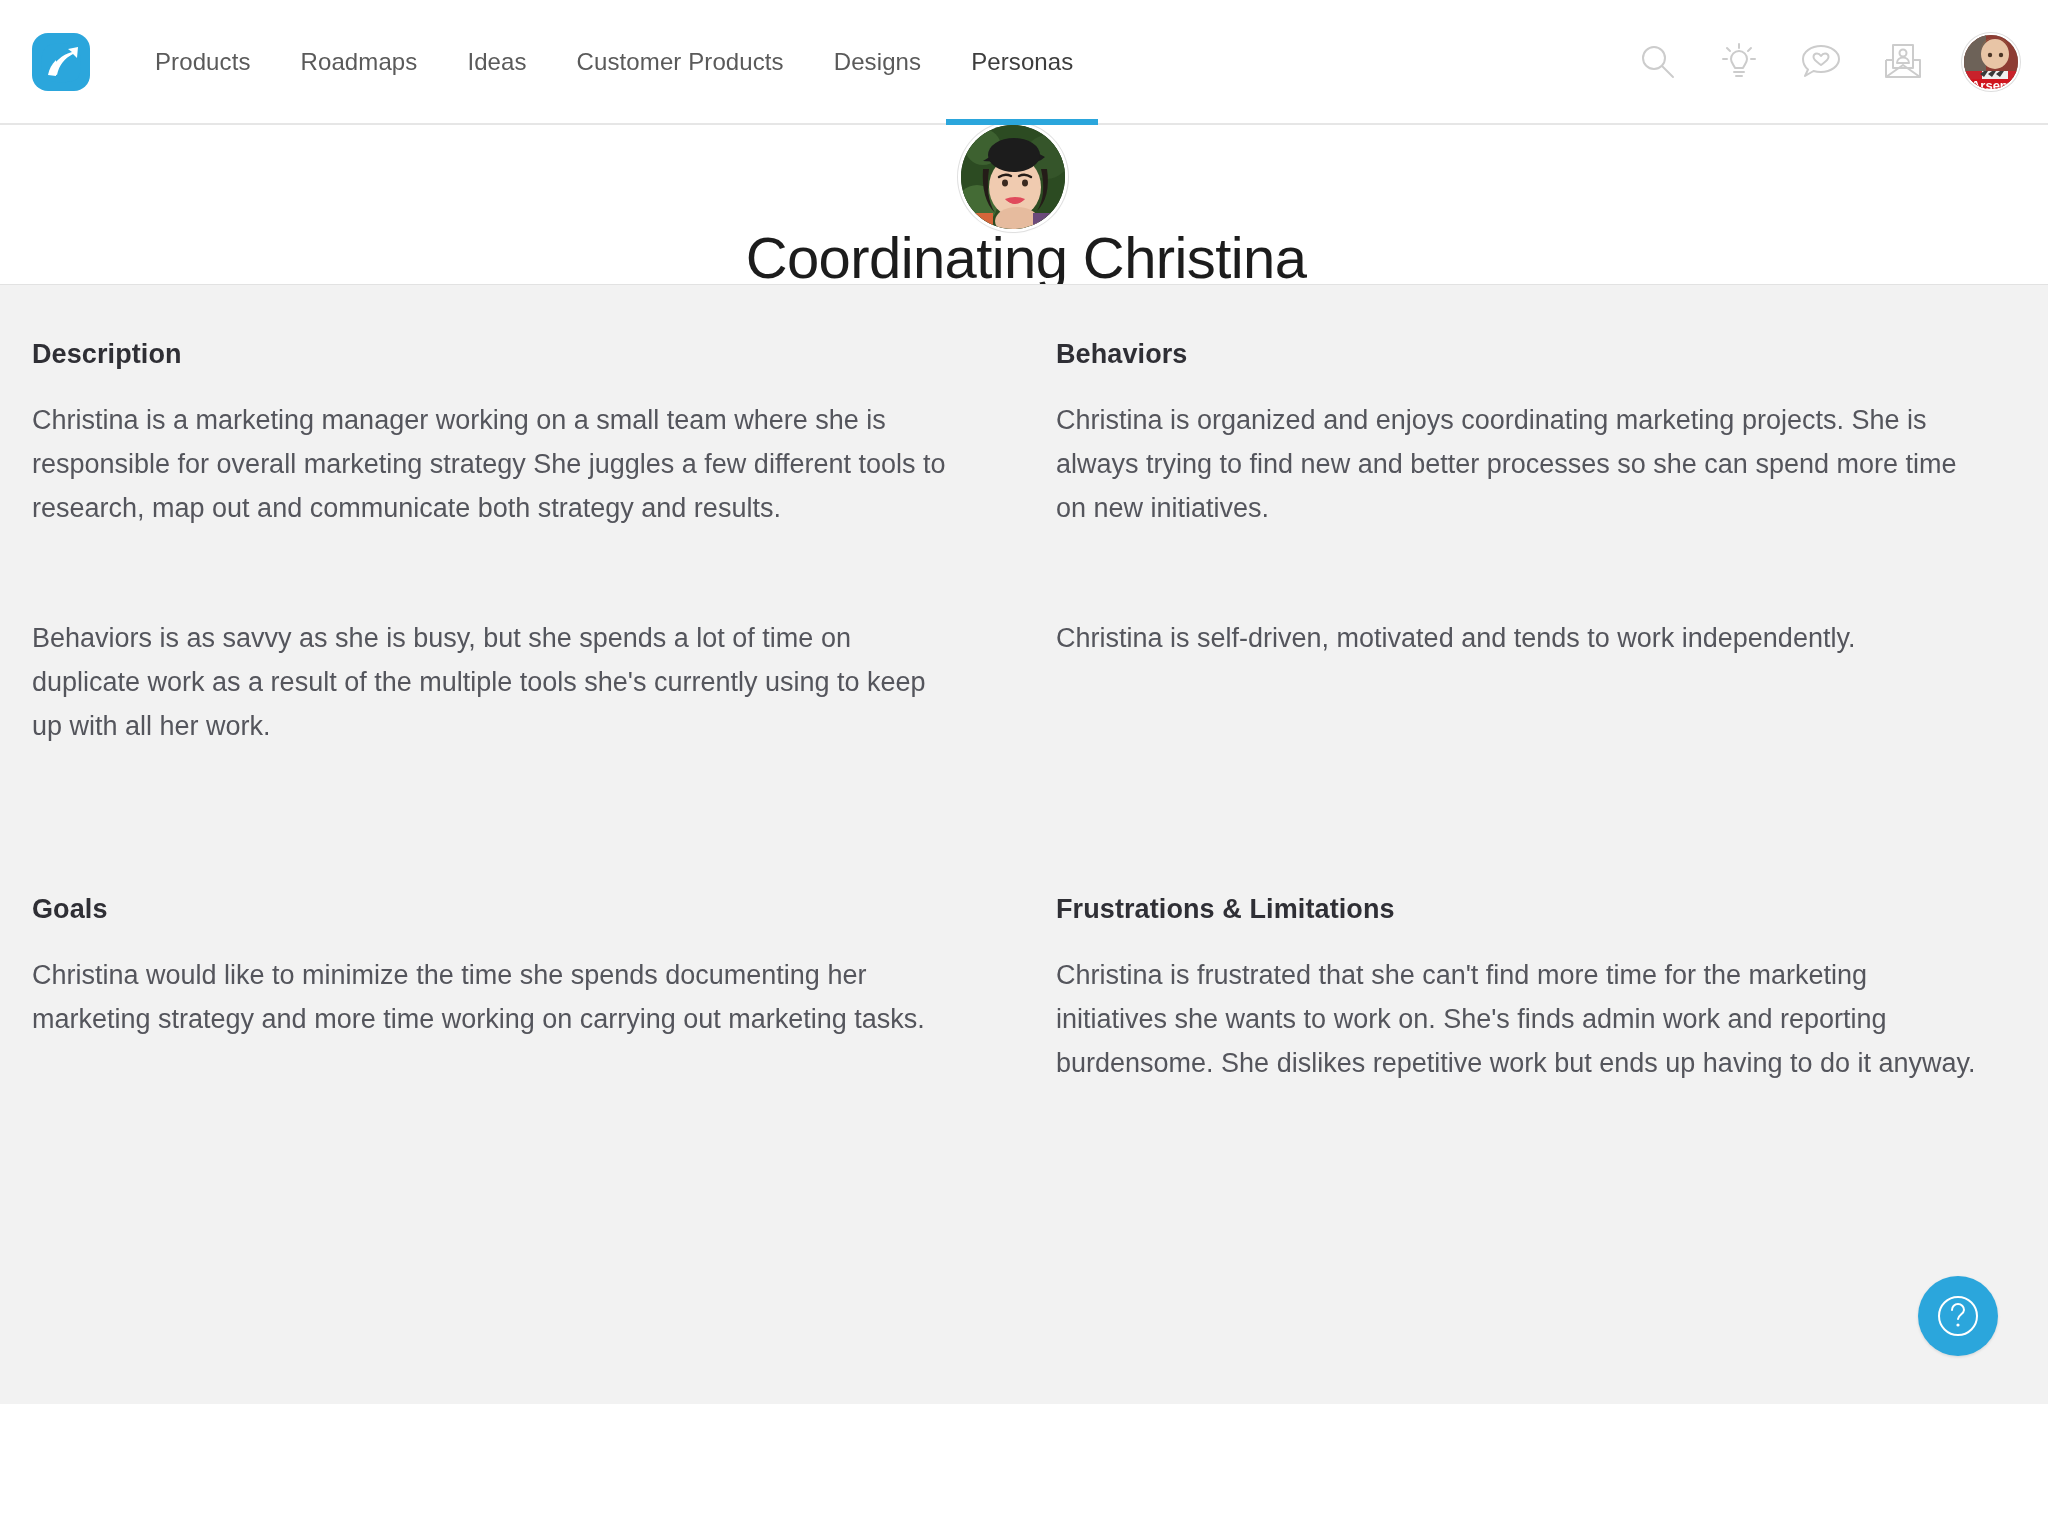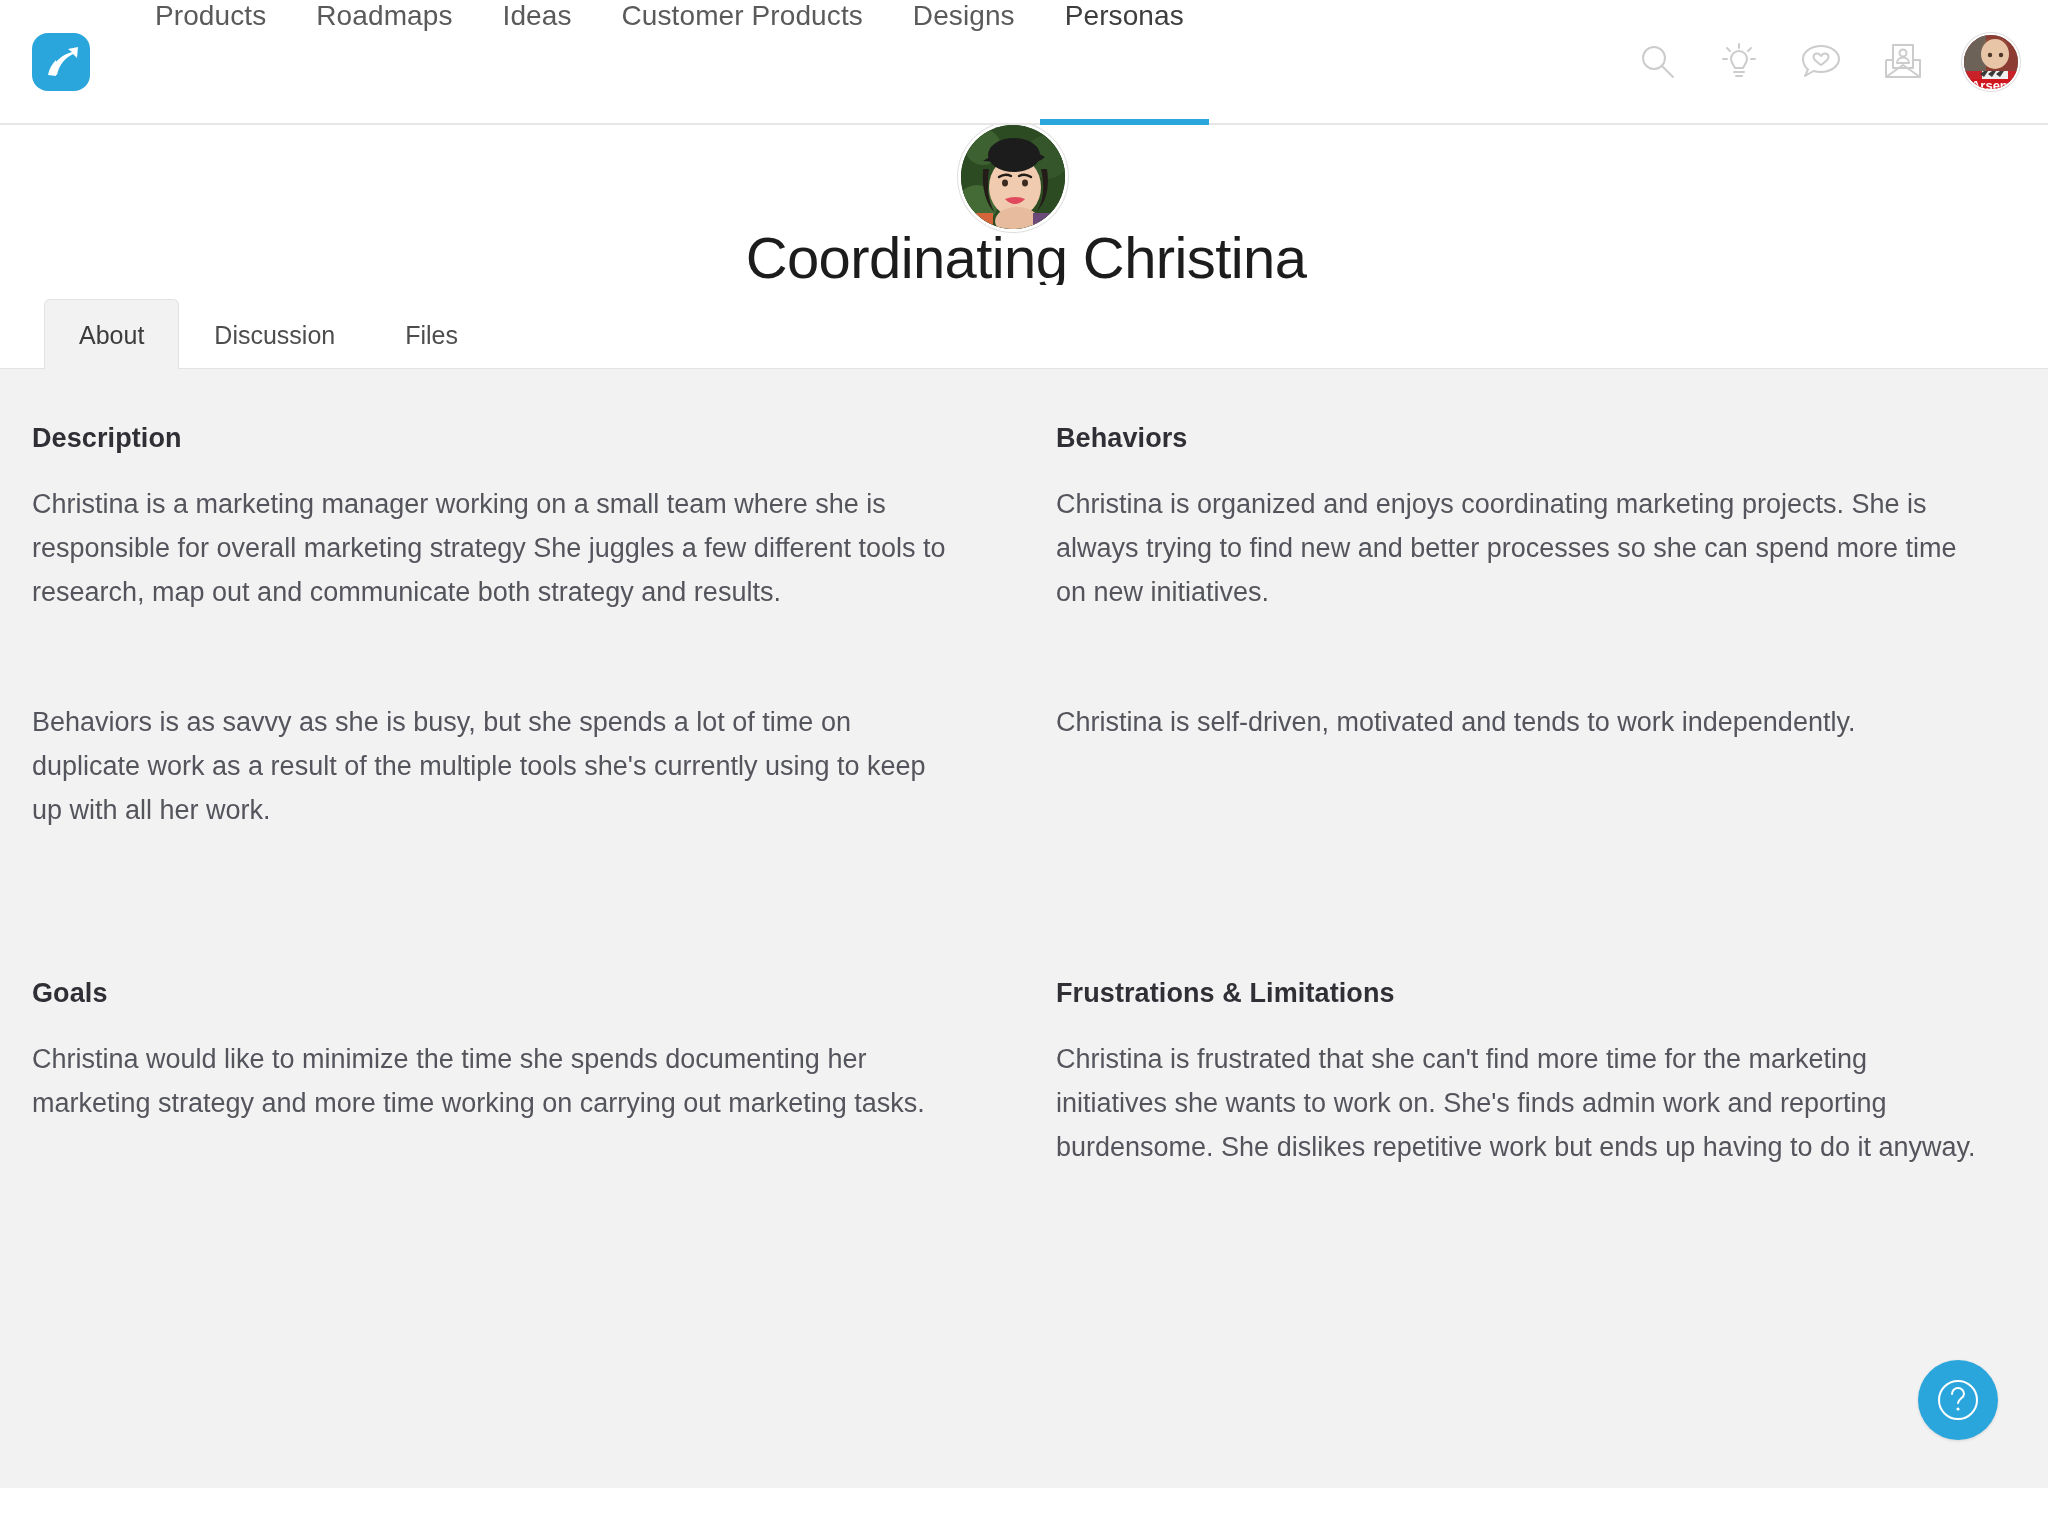--- a/index.html
+++ b/index.html
@@ -38,23 +38,23 @@
   .nav-items {
     display: flex;
     align-items: center;
     height: 100%;
     gap: 0;
   }
   .nav-item {
     position: relative;
     height: 100%;
     display: flex;
-    align-items: flex-start;
+    align-items: center;
     padding: 0 25px;
-    font-size: 28px;
+    font-size: 24px;
     color: #5a5a5a;
     letter-spacing: .1px;
     cursor: pointer;
     white-space: nowrap;
   }
   .nav-item.active { color: #3d3d3d; }
   .nav-item.active::after {
     content: "";
     position: absolute;
     left: 0; right: 0;
@@ -352,33 +352,20 @@
 
     <div class="persona-title">Coordinating Christina</div>
 
     <div class="persona-actions">
       <button class="btn">Share</button>
       <button class="btn">Export</button>
       <button class="btn">Delete persona</button>
     </div>
   </div>
 
-  <div class="tabs-wrap">
-    <div class="tabs">
-      <div class="tab active">
-        <span>About</span>
-      </div>
-      <div class="tab">
-        <span>Discussion</span>
-      </div>
-      <div class="tab">
-        <span>Files</span>
-      </div>
-    </div>
-  </div>
 
   <div class="content">
 
     <div class="col left">
 
       <div class="block">
         <div class="section-title">Description</div>
         <div class="para">Christina is a marketing manager working on a small team where she is responsible for overall marketing strategy She juggles a few different tools to research, map out and communicate both strategy and results.</div>
         <div class="gap-sm"></div>
         <div class="para last">Behaviors is as savvy as she is busy, but she spends a lot of time on duplicate work as a result of the multiple tools she's currently using to keep up with all her work.</div>

